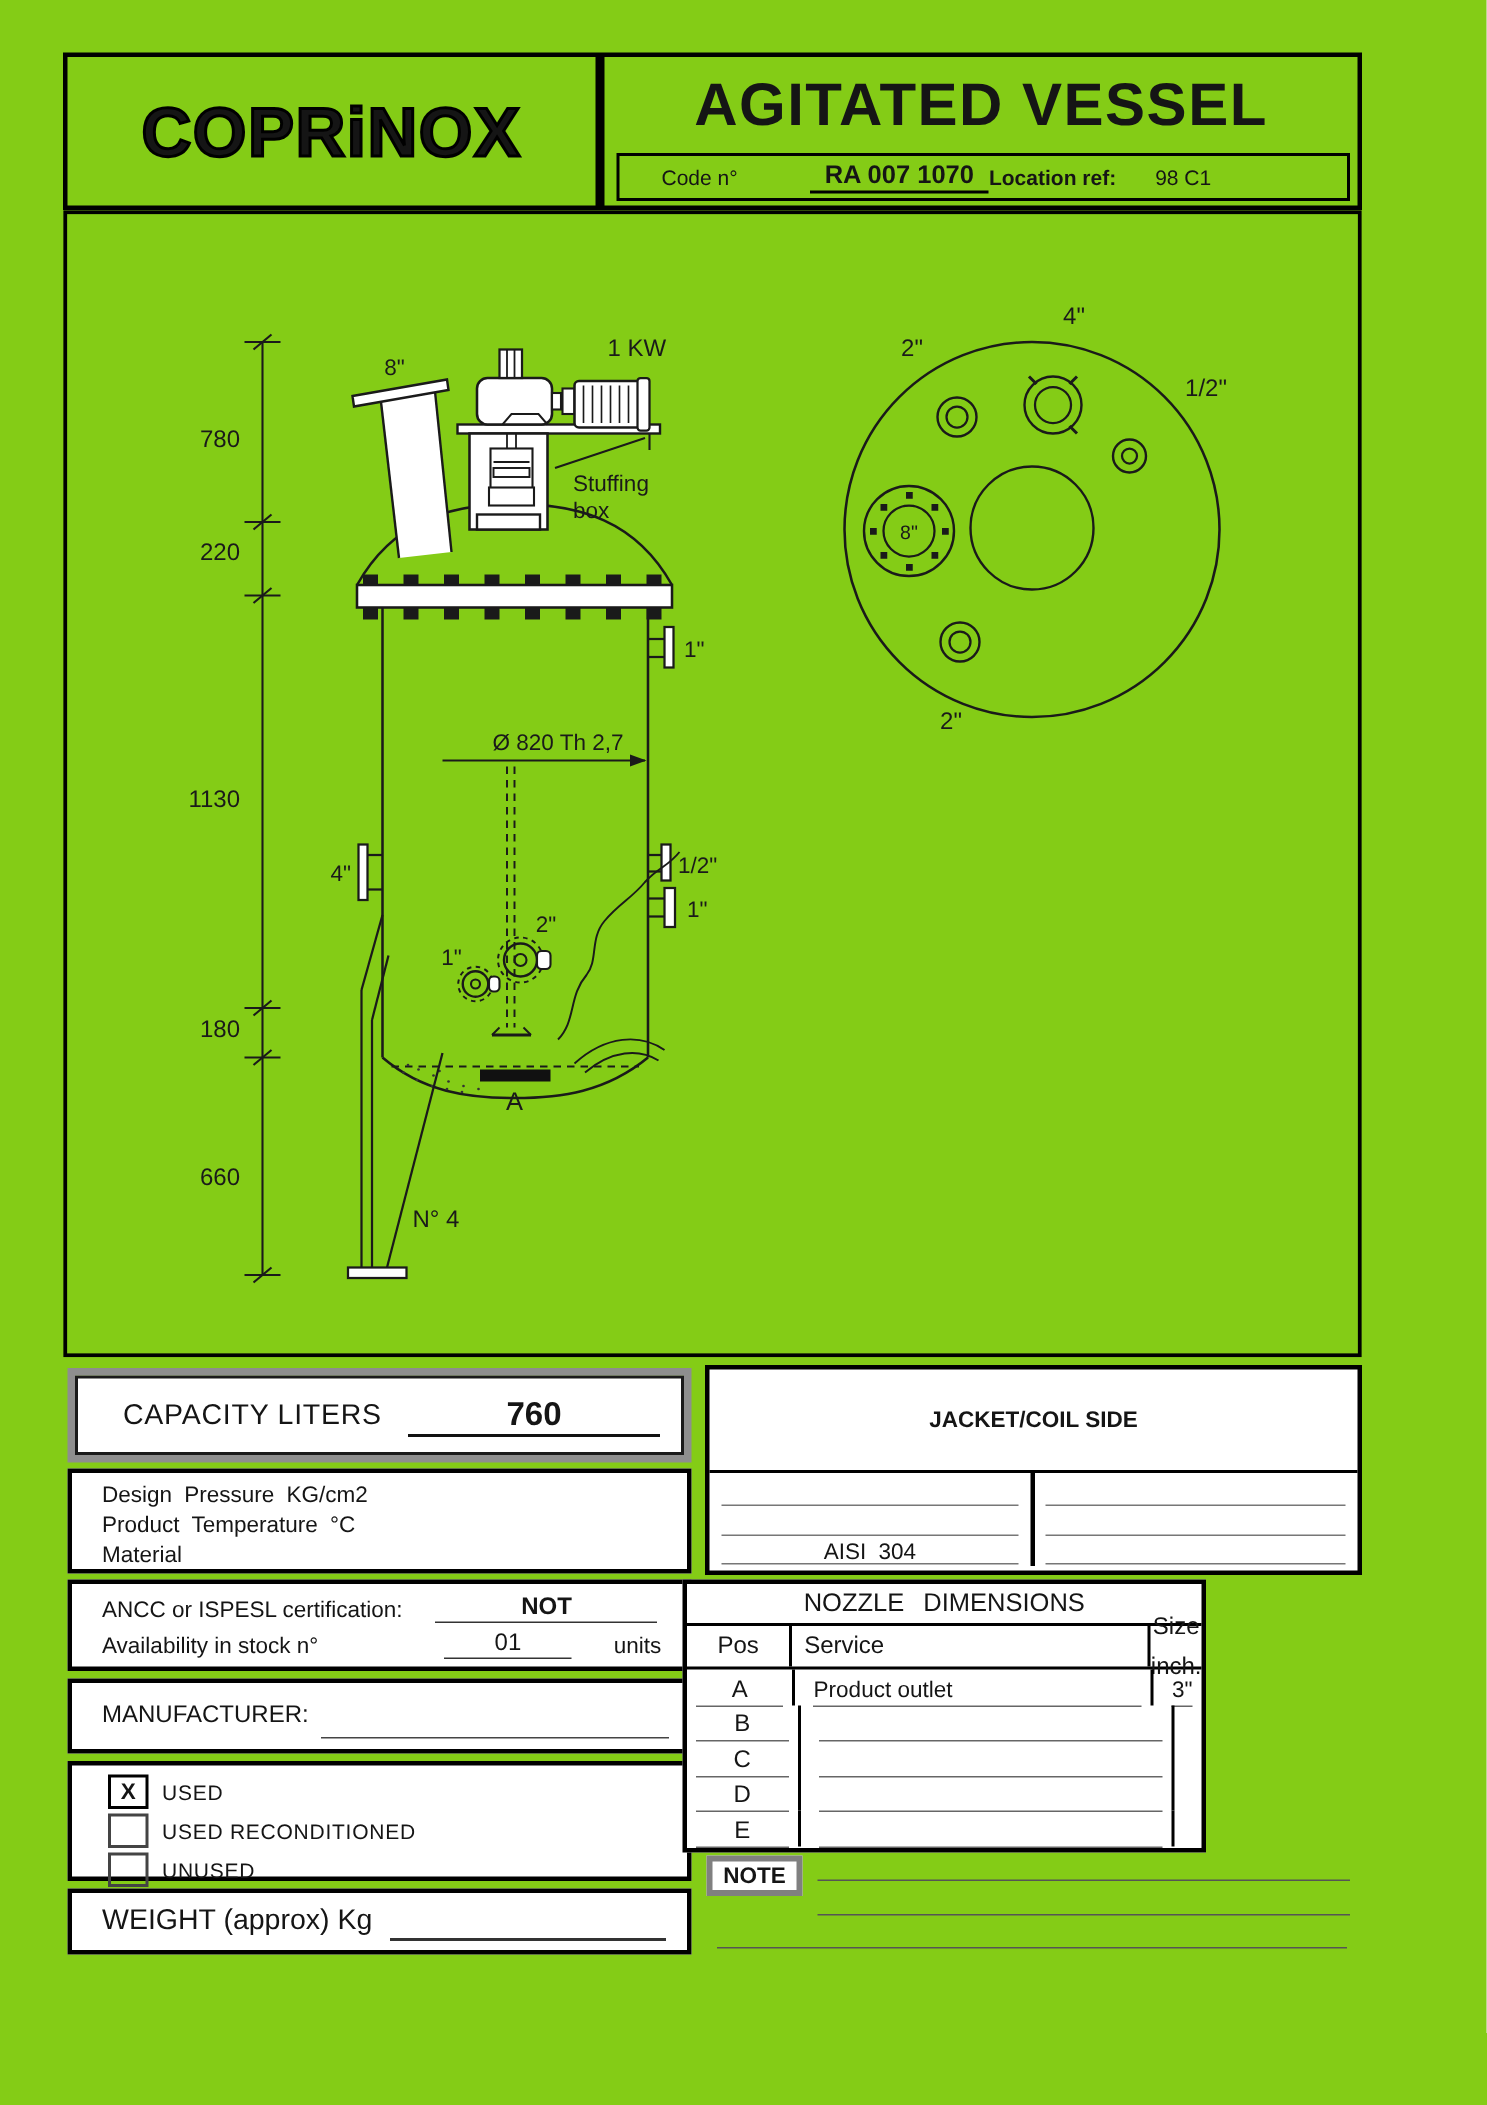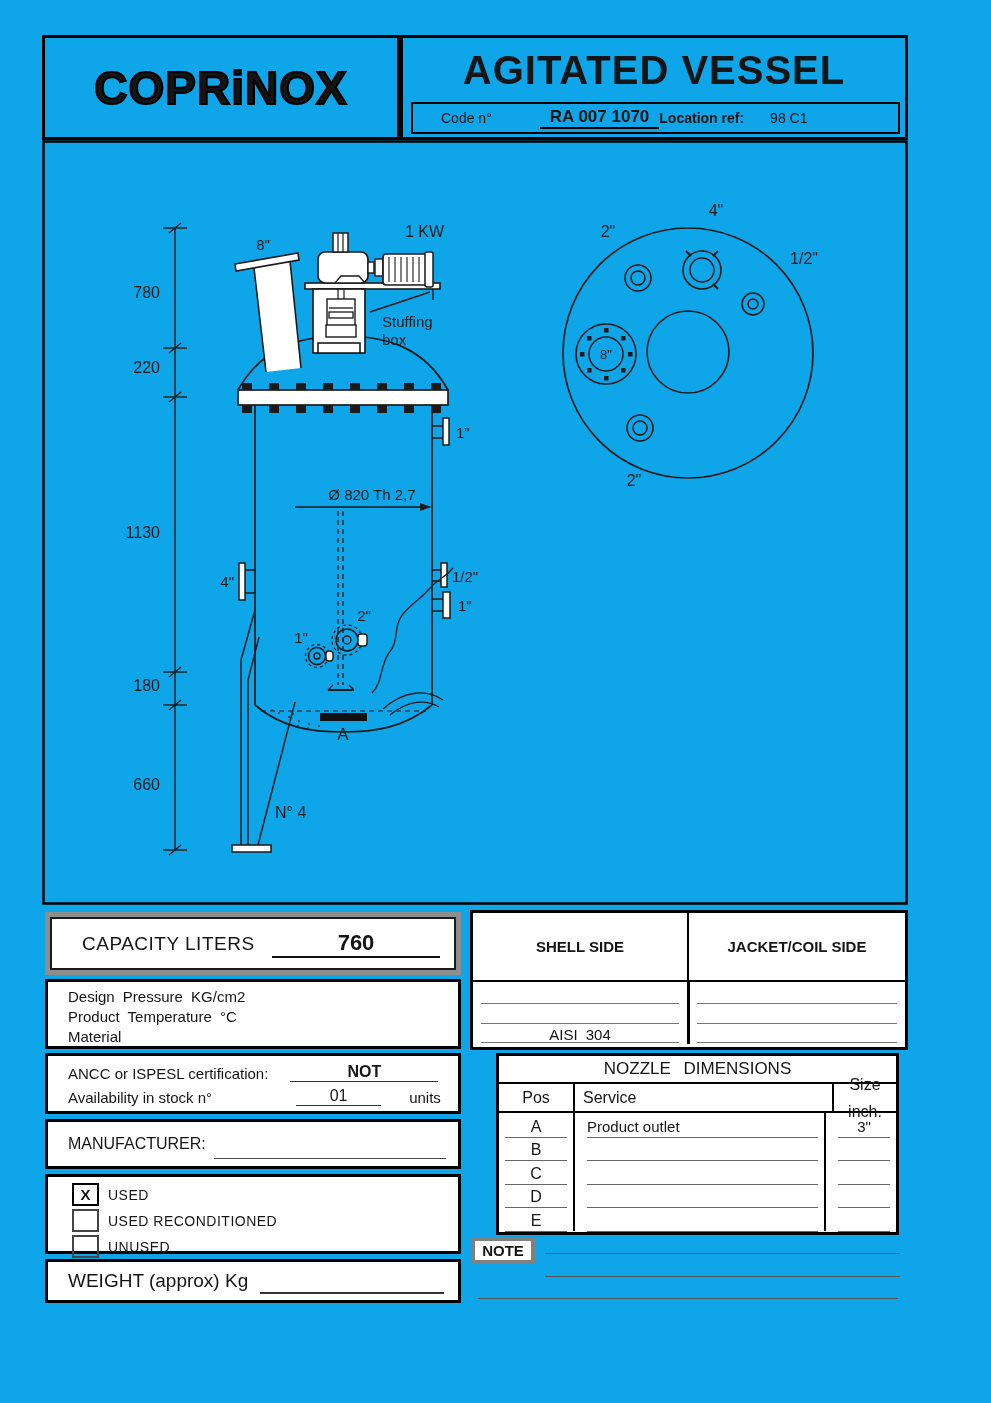--- a/index.html
+++ b/index.html
@@ -1,16 +1,16 @@
 <!DOCTYPE html>
 <html><head>
 <meta charset="utf-8">
 <style>
   html,body{margin:0;padding:0;background:#e8e8e8;}
-  #page{position:relative;width:991px;height:1403px;background:#0ea5e9;
+  #page{position:relative;width:991px;height:1403px;background:#84cc16;
         font-family:"Liberation Sans",sans-serif;color:#151515;overflow:hidden;}
   .abs{position:absolute;box-sizing:border-box;}
 
   
   .logo-box{left:42px;top:35px;width:358px;height:105px;border:3px solid #000;
             display:flex;align-items:center;justify-content:center;}
   .logo-text{font-size:46px;font-weight:bold;letter-spacing:1px;-webkit-text-stroke:2px #000;}
   .title-box{left:400px;top:35px;width:508px;height:105px;border:3px solid #000;}
   .title-text{margin-top:10px;text-align:center;font-size:40px;font-weight:bold;letter-spacing:1px;}
   .code-row{position:absolute;left:8px;right:5px;bottom:3px;height:28px;border:2px solid #000;
@@ -64,21 +64,21 @@
   .sides-head{display:flex;height:67px;border-bottom:2.5px solid #000;}
   .shell-col{width:214px;border-right:2.5px solid #000;display:flex;align-items:center;justify-content:center;
              font-weight:bold;font-size:15px;}
   .jacket-col{flex:1;display:flex;align-items:center;justify-content:center;font-weight:bold;font-size:15px;}
   .sides-body{position:relative;height:62px;}
   .sides-div{position:absolute;left:214px;top:0;width:2.5px;height:100%;background:#000;}
   .sline{position:absolute;border-top:1.2px solid #777;height:0;}
   .aisi{position:absolute;left:0;top:44px;width:214px;text-align:center;font-size:15px;word-spacing:4px;}
 
   
-  .nozzle-table{left:496px;top:1053px;width:403px;height:182px;}
+  .nozzle-table{left:455px;top:1053px;width:349px;height:182px;}
   .nz-title{height:26px;border-bottom:2px solid #000;text-align:center;font-size:17px;word-spacing:8px;line-height:26px;}
   .nz-head{display:flex;height:27px;border-bottom:2.5px solid #000;font-size:16px;align-items:center;}
   .nz-row{display:flex;height:23.6px;}
   .c-pos{width:74px;border-right:2px solid #000;}
   .c-service{width:249px;border-right:2px solid #000;}
   .c-size{flex:1;}
   .nz-head .c-pos{text-align:center;line-height:27px;height:100%;}
   .nz-head .c-service{padding-left:8px;line-height:27px;height:100%;}
   .nz-head .c-size{text-align:center;line-height:27px;}
   .cell-inner{margin:0 6px;height:100%;border-bottom:1.3px solid #666;
@@ -352,21 +352,20 @@
   </div>
 
   <div class="abs bbox design-box">
     <div>Design  Pressure  KG/cm2</div>
     <div>Product  Temperature   °C</div>
     <div>Material</div>
   </div>
 
   <div class="abs bbox sides-table">
     <div class="sides-head">
-      <div class="shell-col">SHELL SIDE</div>
       <div class="jacket-col">JACKET/COIL SIDE</div>
     </div>
     <div class="sides-body">
       <div class="sides-div"></div>
       <div class="sline" style="left:8px;top:21px;width:198px;"></div>
       <div class="sline" style="left:8px;top:41px;width:198px;"></div>
       <div class="sline" style="left:8px;top:60px;width:198px;"></div>
       <div class="sline" style="left:224px;top:21px;width:200px;"></div>
       <div class="sline" style="left:224px;top:41px;width:200px;"></div>
       <div class="sline" style="left:224px;top:60px;width:200px;"></div>

